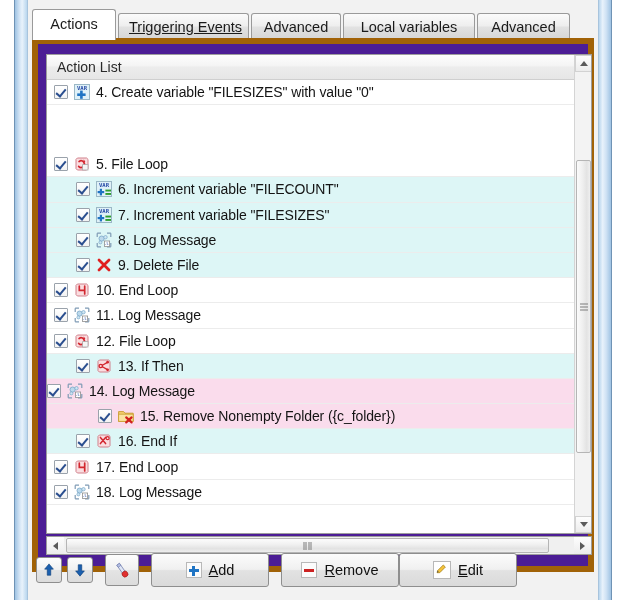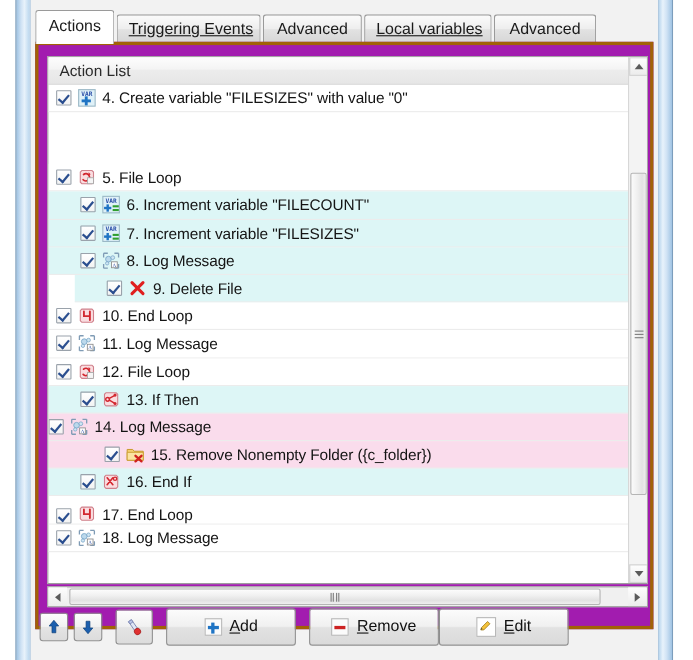--- a/index.html
+++ b/index.html
@@ -87,22 +87,22 @@
     z-index: 5;
     margin-bottom: -1px;
   }
 
   
   .panel {
     position: absolute;
     left: 4px; top: 38px;
     width: 562px;
     height: 534px;
-    background: #a21caf;
-    border: 3px solid #a16207;
+    background: #4c1d95;
+    border: 6px solid #a16207;
     box-sizing: border-box;
   }
 
   
   .listbox {
     position: absolute;
     left: 8px; top: 10px;
     width: 546px;
     height: 480px;
     background: #ffffff;
@@ -304,24 +304,24 @@
 <div id="root">
 
   <div class="win-gap-left"></div>
   <div class="win-border-left"></div>
   <div class="win-border-right"></div>
   <div class="win-gap-right"></div>
 
   <div class="dialog">
 
     <div class="tabstrip">
-      <div class="tab active" style="width:72px;"><span>Actions</span></div>
+      <div class="tab active" style="width:84px;"><span>Actions</span></div>
       <div class="tab" style="width:131px;text-decoration:underline;"><span>Triggering Events</span></div>
       <div class="tab" style="width:90px;"><span>Advanced</span></div>
-      <div class="tab" style="width:116px;text-decoration:underline;"><span>Local variables</span></div>
+      <div class="tab" style="width:132px;"><span>Local variables</span></div>
       <div class="tab" style="width:93px;"><span>Advanced</span></div>
     </div>
 
     <div class="panel">
 
       <div class="listbox">
 
         <div class="list-header">
           <span>Action List</span>
         </div>
@@ -386,21 +386,21 @@
                   <path d="M2.2 2.2 H6 M2.2 2.2 V6 M15.8 2.2 H12 M15.8 2.2 V6 M2.2 15.8 H6 M2.2 15.8 V12 M15.8 15.8 H12 M15.8 15.8 V12" fill="none" stroke="#7f9bb5" stroke-width="1.2"></path>
                   <circle cx="6.6" cy="7.6" r="2.6" fill="#bcd9ec" stroke="#7aa7c8" stroke-width="0.8"></circle>
                   <circle cx="10.5" cy="6.2" r="1.7" fill="#cfe6f3" stroke="#7aa7c8" stroke-width="0.7"></circle>
                   <circle cx="5.4" cy="11.4" r="1.5" fill="#cfe6f3" stroke="#7aa7c8" stroke-width="0.7"></circle>
                   <rect x="9.4" y="10" width="5.2" height="5.4" fill="#ffffff" stroke="#8e8e8e" stroke-width="0.8"></rect>
                   <text x="12" y="14.4" font-size="4.6" text-anchor="middle" fill="#2b4ea8" font-family="serif">A</text>
                 </svg>
               </span>
               <span class="rowtext">8. Log Message</span>
             </div>
-            <div class="row bg-cyan" style="padding-left: 29px; margin-left: 24px;">
+            <div class="row bg-cyan" style="padding-left: 29px;">
               <span class="cb"></span>
               <span class="ico">
                 <svg viewBox="0 0 18 18">
                   <path d="M4 4 L14 14 M14 4 L4 14" stroke="#e02020" stroke-width="2.8" stroke-linecap="round"></path>
                 </svg>
               </span>
               <span class="rowtext">9. Delete File</span>
             </div>
             <div class="row bg-white" style="padding-left: 7px;">
               <span class="cb"></span>
@@ -480,21 +480,21 @@
               <span class="cb"></span>
               <span class="ico">
                 <svg viewBox="0 0 18 18">
                   <path d="M3 4.4 L4.4 3 H13.6 L15 4.4 V13.6 L13.6 15 H4.4 L3 13.6 Z" fill="#fadde0" stroke="#d0808b" stroke-width="1"></path>
                   <path d="M5.4 5.4 L10.6 11.6 M10.6 5.4 L5.4 11.6" stroke="#d2272f" stroke-width="1.5" stroke-linecap="round"></path>
                   <circle cx="12.6" cy="6.2" r="1.5" fill="none" stroke="#d2272f" stroke-width="1.2"></circle>
                 </svg>
               </span>
               <span class="rowtext">16. End If</span>
             </div>
-            <div class="row bg-white" style="padding-left: 7px; align-items: flex-end;">
+            <div class="row bg-white" style="padding-left: 7px;">
               <span class="cb"></span>
               <span class="ico">
                 <svg viewBox="0 0 18 18">
                   <path d="M3 4.4 L4.4 3 H13.6 L15 4.4 V13.6 L13.6 15 H4.4 L3 13.6 Z" fill="#fadde0" stroke="#d0808b" stroke-width="1"></path>
                   <path d="M6.3 5.2 V9.4 H11.7 M11.7 5.2 V13" fill="none" stroke="#d2272f" stroke-width="1.7" stroke-linecap="round"></path>
                 </svg>
               </span>
               <span class="rowtext">17. End Loop</span>
             </div>
             <div class="row bg-white" style="padding-left: 7px;">

